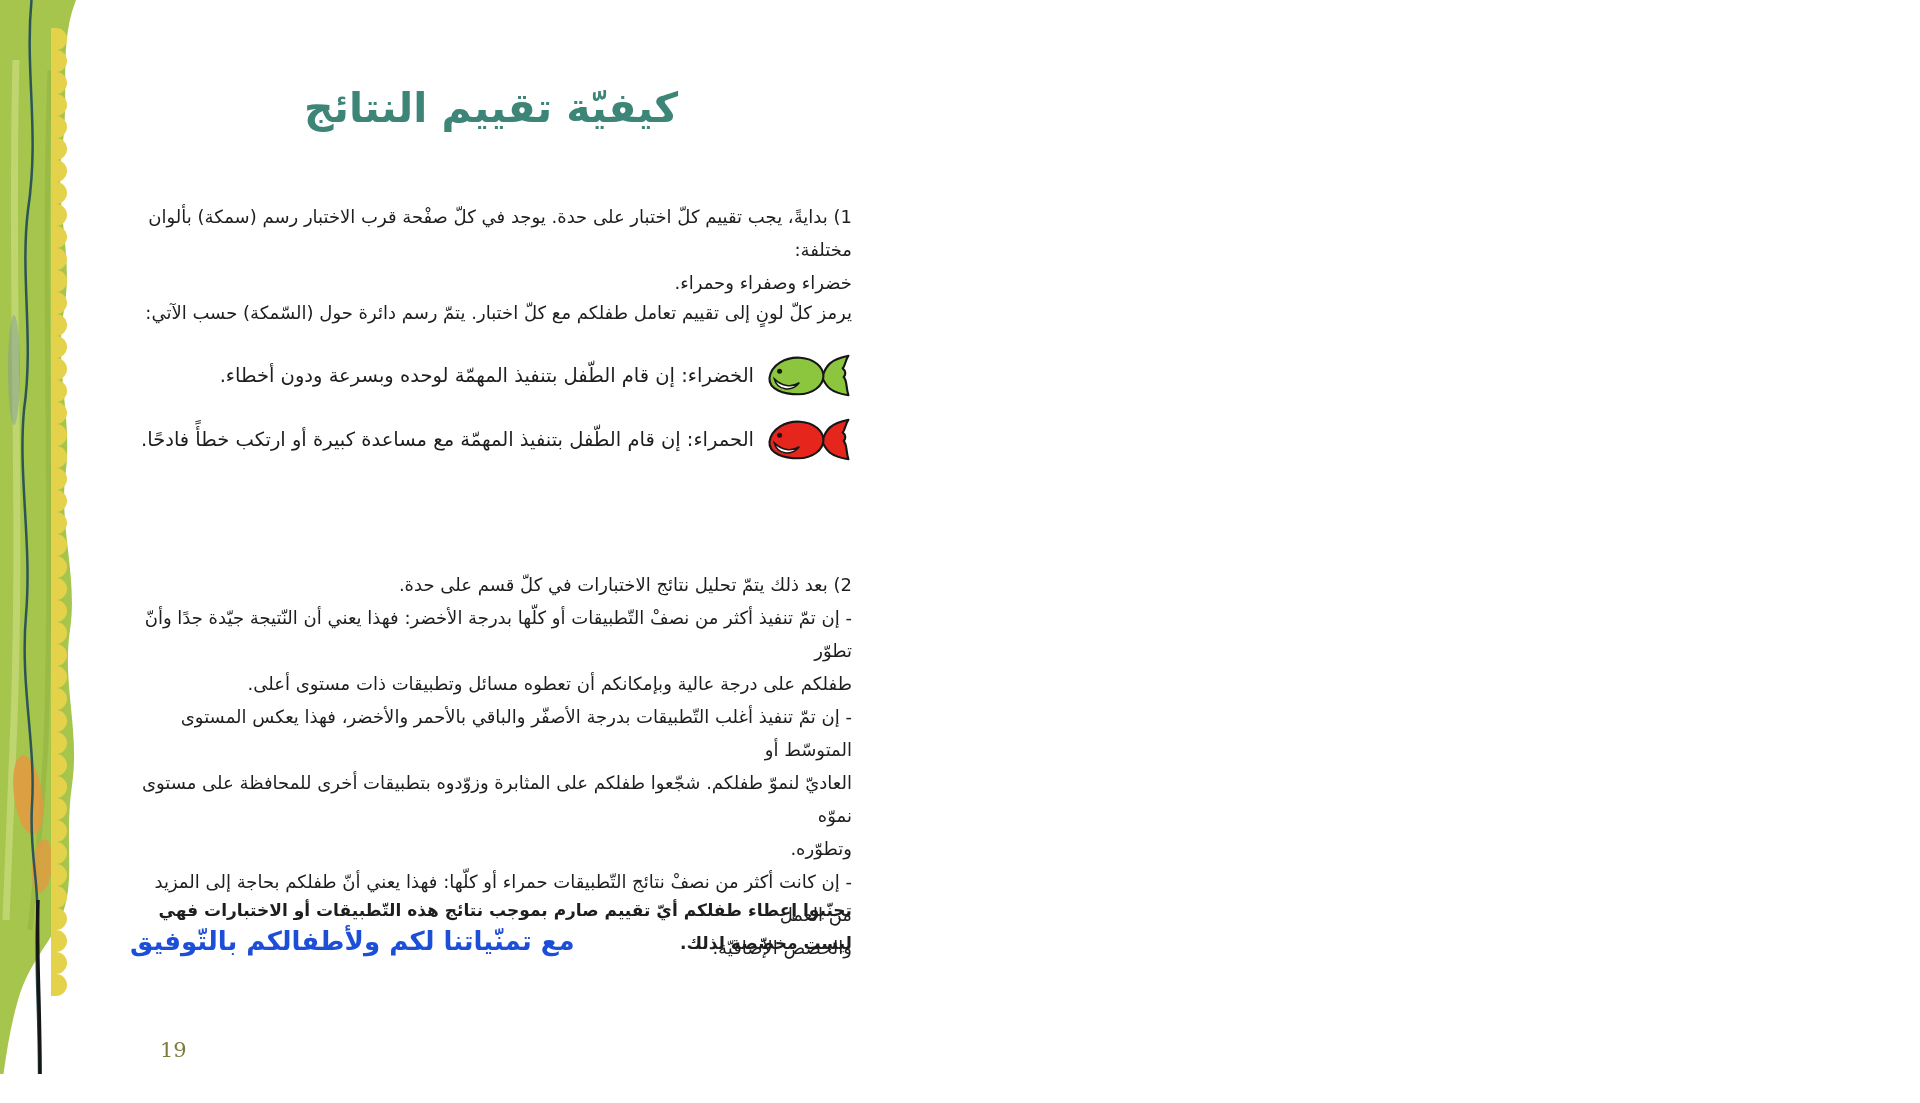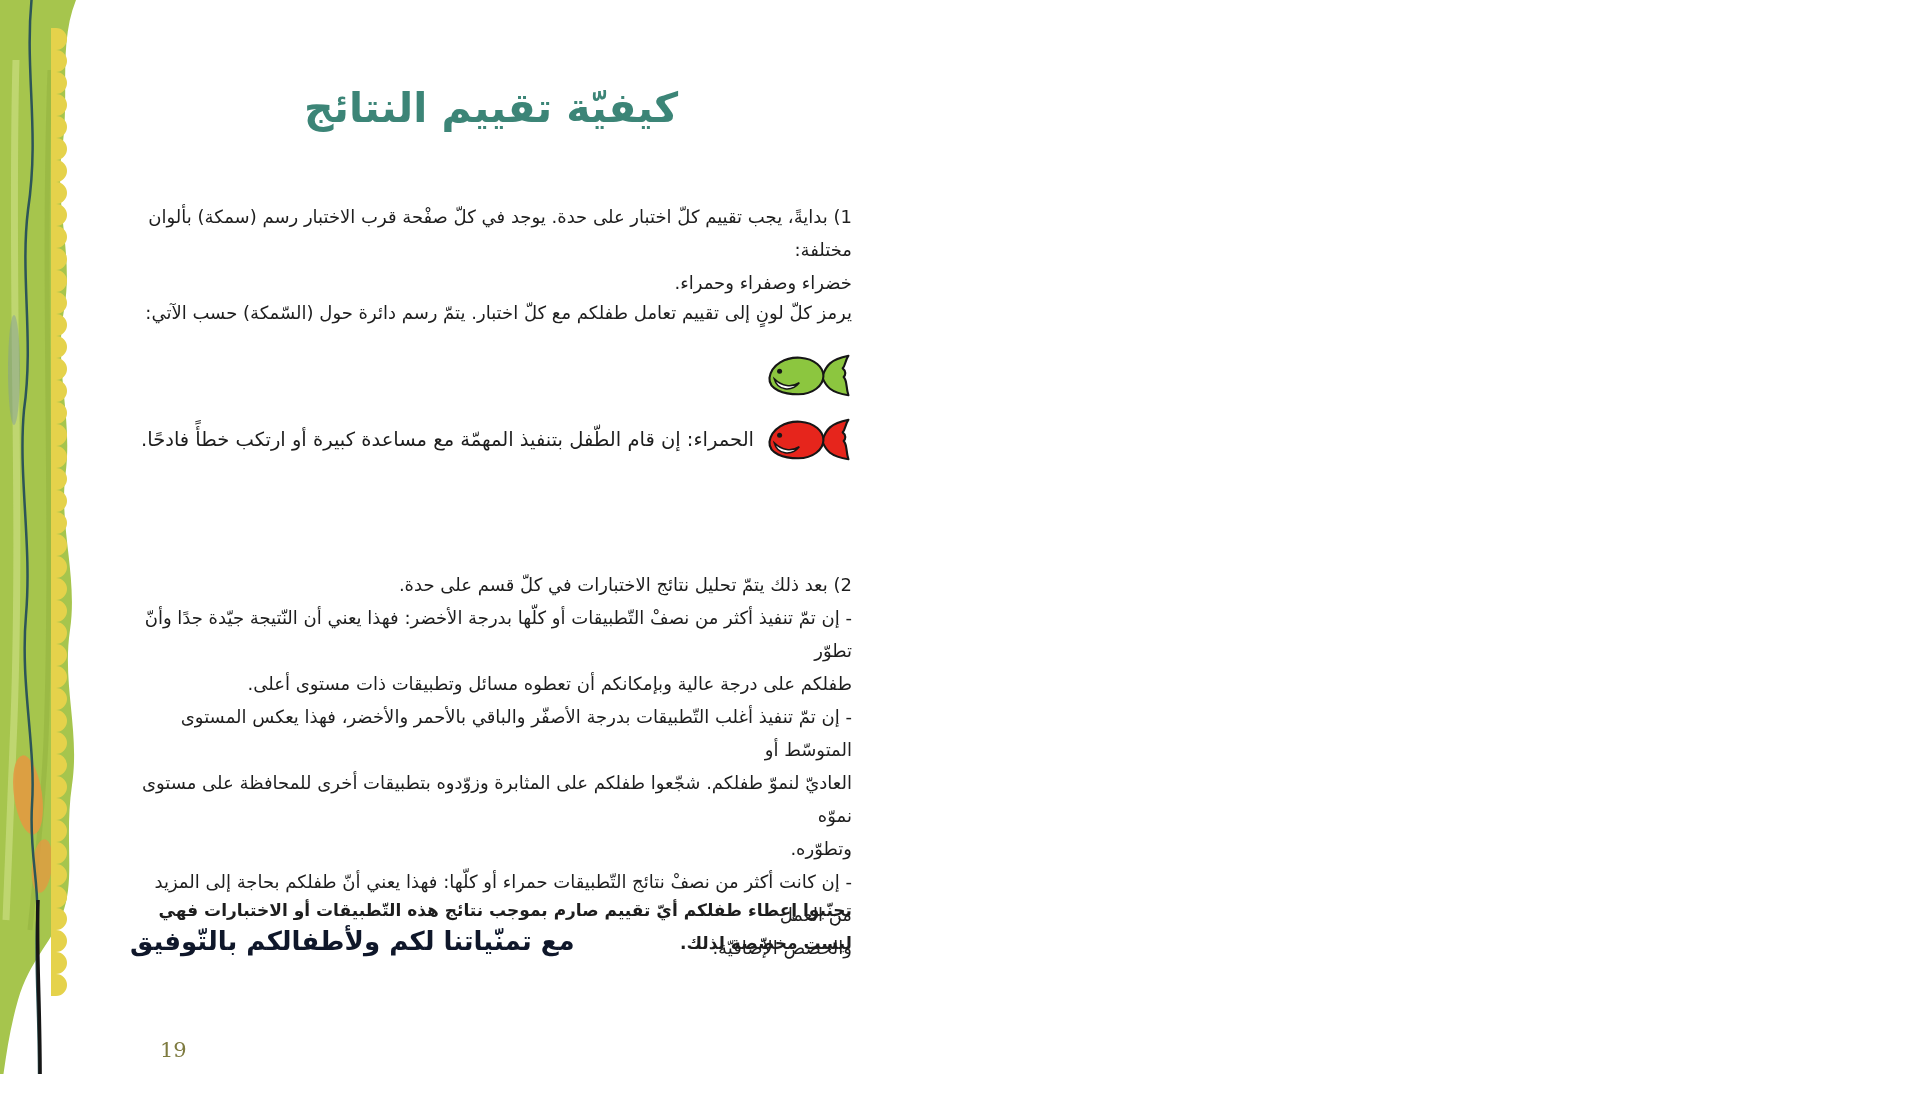--- a/index.html
+++ b/index.html
@@ -57,20 +57,21 @@
 
       <div class="legend-row">
         <svg class="fish" width="88" height="52" viewBox="0 0 90 54">
           <g stroke-linejoin="round" stroke-linecap="round" stroke-width="2.2" stroke="#161616" fill="#8CC63F">
             <path d="M60 27 C64 16 68 10 87 6 C83 12 84 16 81 19 C85 22 84 26 82 28 C86 32 84 38 87 47 C68 44 64 38 60 29 Z"></path>
             <path d="M5 29 C7 15 22 7 37 8 C52 9 61 18 61 27 C61 37 50 46 35 46 C20 46 4 41 5 29 Z"></path>
           </g>
           <path d="M10 30 C18 38 28 39 36 34 C28 44 13 42 10 30 Z" fill="#ffffff" stroke="#161616" stroke-width="1.6"></path>
           <circle cx="15.5" cy="22" r="2.6" fill="#161616"></circle>
         </svg>
+        <span class="legend-text">الخضراء: إن قام الطّفل بتنفيذ المهمّة لوحده وبسرعة ودون أخطاء.</span>
       </div>
 
 
       <div class="legend-row">
         <svg class="fish" width="88" height="52" viewBox="0 0 90 54">
           <g stroke-linejoin="round" stroke-linecap="round" stroke-width="2.2" stroke="#161616" fill="#E6251C">
             <path d="M60 27 C64 16 68 10 87 6 C83 12 84 16 81 19 C85 22 84 26 82 28 C86 32 84 38 87 47 C68 44 64 38 60 29 Z"></path>
             <path d="M5 29 C7 15 22 7 37 8 C52 9 61 18 61 27 C61 37 50 46 35 46 C20 46 4 41 5 29 Z"></path>
           </g>
           <path d="M10 30 C18 38 28 39 36 34 C28 44 13 42 10 30 Z" fill="#ffffff" stroke="#161616" stroke-width="1.6"></path>
@@ -85,19 +86,19 @@
 - إن تمّ تنفيذ أكثر من نصفْ التّطبيقات أو كلّها بدرجة الأخضر: فهذا يعني أن النّتيجة جيّدة جدًا وأنّ تطوّر
 طفلكم على درجة عالية وبإمكانكم أن تعطوه مسائل وتطبيقات ذات مستوى أعلى.
 - إن تمّ تنفيذ أغلب التّطبيقات بدرجة الأصفّر والباقي بالأحمر والأخضر، فهذا يعكس المستوى المتوسّط أو
 العاديّ لنموّ طفلكم. شجّعوا طفلكم على المثابرة وزوّدوه بتطبيقات أخرى للمحافظة على مستوى نموّه
 وتطوّره.
 - إن كانت أكثر من نصفْ نتائج التّطبيقات حمراء أو كلّها: فهذا يعني أنّ طفلكم بحاجة إلى المزيد من العمل
 والحصص الإضافيّة.</p>
 
     <p class="block b-warning">تجنّبوا إعطاء طفلكم أيّ تقييم صارم بموجب نتائج هذه التّطبيقات أو الاختبارات فهي ليست مخصّصة لذلك.</p>
 
-    <p class="block b-wishes" style="color: #0f172a;">مع تمنّياتنا لكم ولأطفالكم بالتّوفيق</p>
+    <p class="block b-wishes" style="color: #1d4ed8;">مع تمنّياتنا لكم ولأطفالكم بالتّوفيق</p>
 
   </div>
 
   <div class="page-number" style="color: rgb(126, 123, 64);">19</div>
 
 </div>
 
 </body></html>

